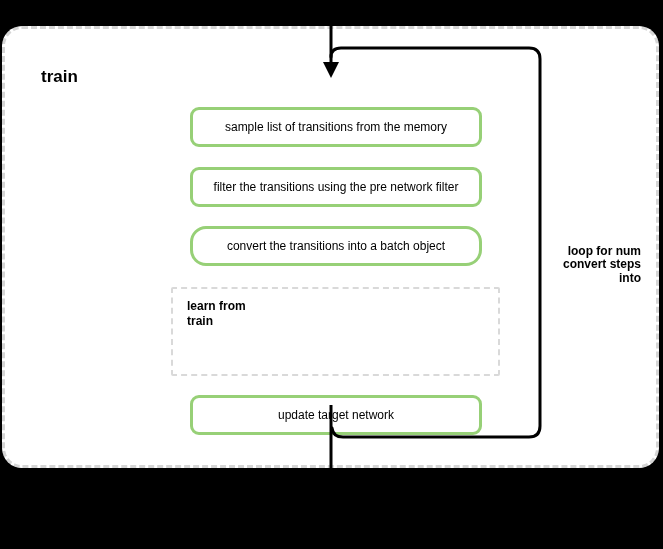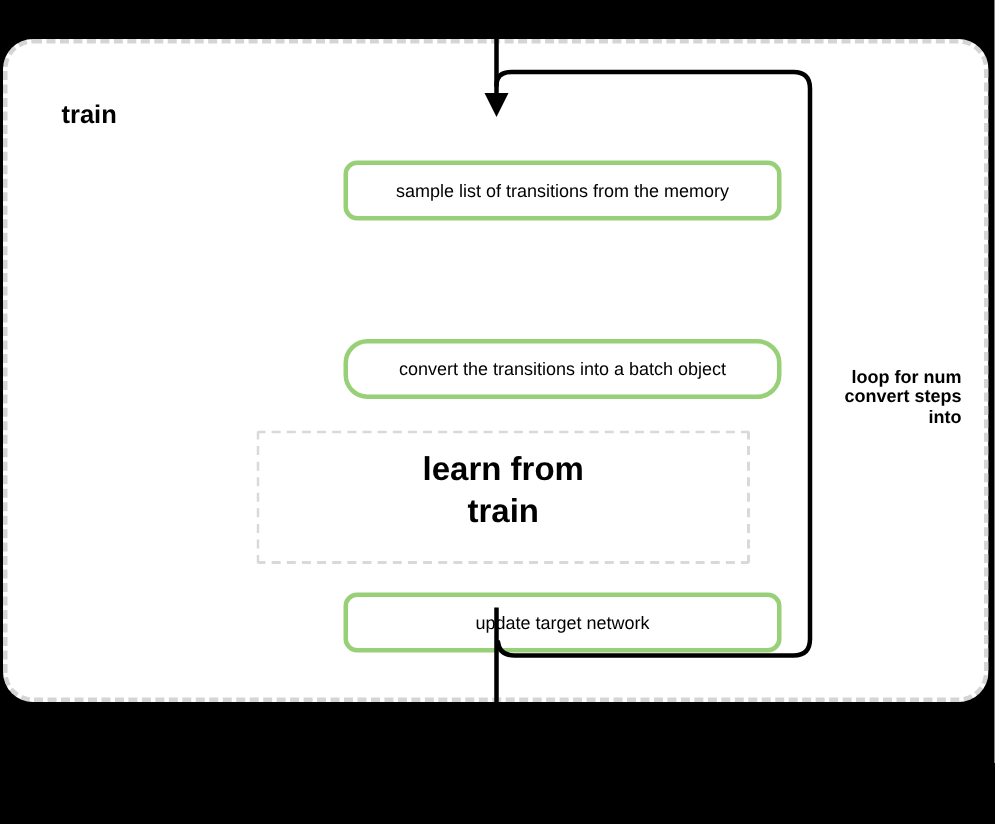--- a/index.html
+++ b/index.html
@@ -36,44 +36,42 @@
     background: #ffffff;
     border: 3px solid #97d077;
     border-radius: 9px;
     display: flex;
     align-items: center;
     justify-content: center;
     text-align: center;
     font-size: 12px;
     color: #000000;
     z-index: 2;
-    margin-left: 39px;
   }
   .step.s1 { top: 78px; }
   .step.s2 { top: 138px; }
   .step.s3 { top: 197px; border-radius: 16px; }
   .step.s4 { top: 366px; }
 
   .learn-box {
     position: absolute;
     left: 166px; top: 258px;
     width: 329px; height: 89px;
     background: #ffffff;
     border: 2px dashed #d9d9d9;
     border-radius: 2px;
     padding: 10px 14px;
     z-index: 2;
   }
   .learn-box .line {
     display: block;
-    font-size: 22px;
+    font-size: 12px;
     font-weight: bold;
     line-height: 1.25;
     color: #000000;
-    text-align: center;
   }
 
   .loop-label {
     position: absolute;
     left: 540px; top: 216px;
     width: 96px;
     text-align: right;
     font-size: 12px;
     font-weight: bold;
     line-height: 1.12;
@@ -95,20 +93,23 @@
 
 <div class="stage">
 
   <div class="train-container">
     <div class="train-title">train</div>
 
     <div class="step s1">
       <span>sample list of transitions from the memory</span>
     </div>
 
+    <div class="step s2">
+      <span>filter the transitions using the pre network filter</span>
+    </div>
 
     <div class="step s3">
       <span>convert the transitions into a batch object</span>
     </div>
 
     <div class="learn-box">
       <span class="line">learn from</span>
       <span class="line">train</span>
     </div>
 

